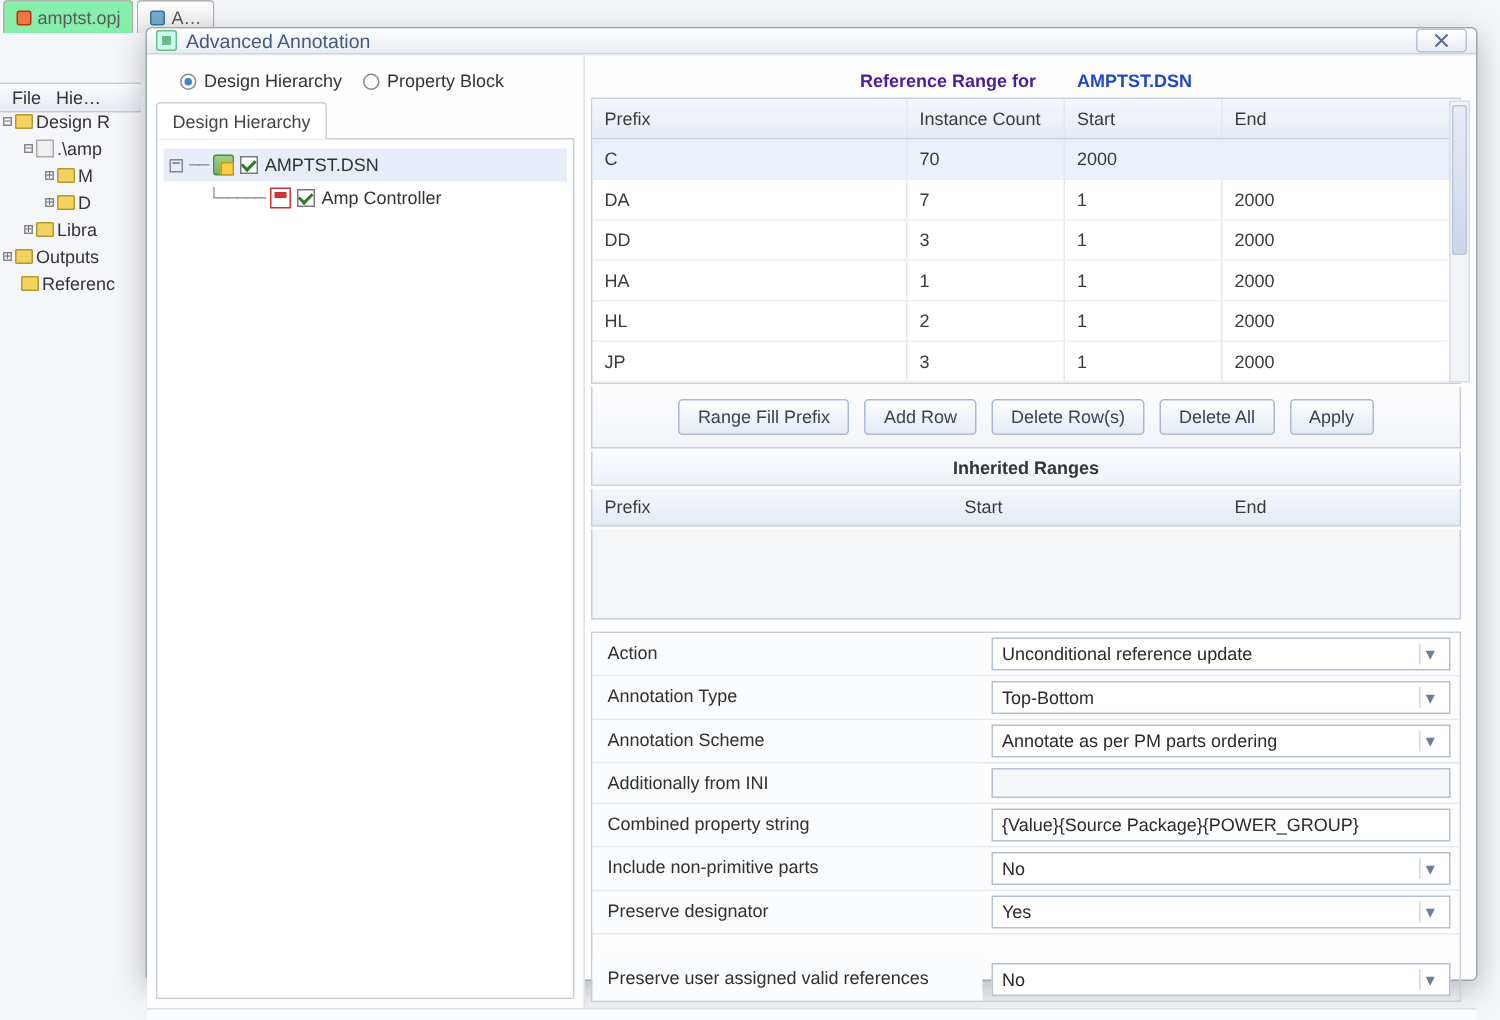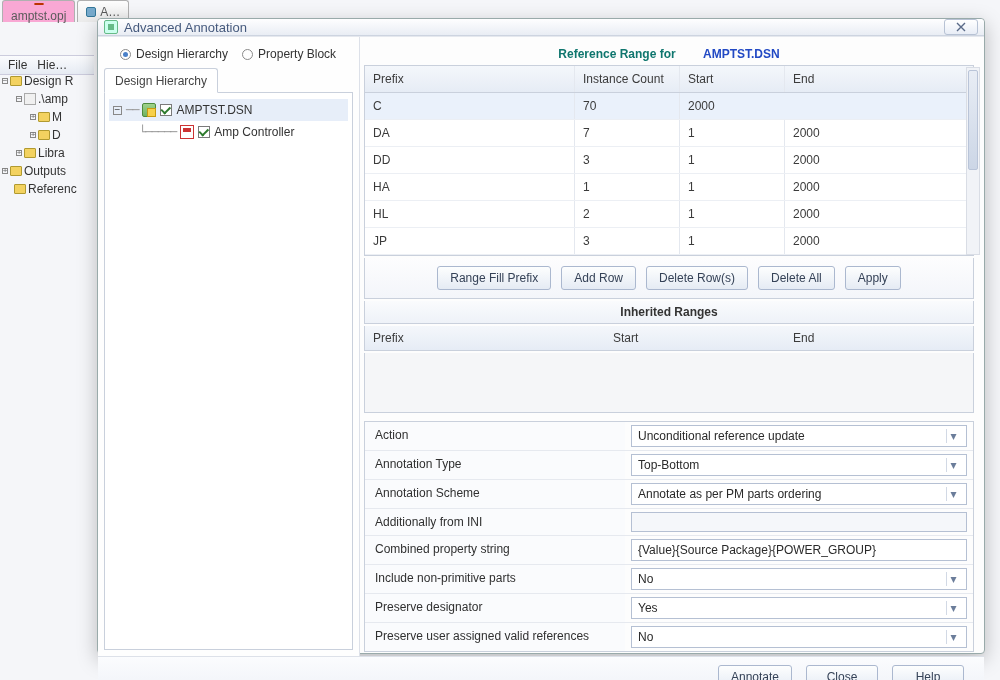--- a/index.html
+++ b/index.html
@@ -1,21 +1,21 @@
 <!DOCTYPE html>
 <html><head>
 <meta charset="utf-8">
 <style>
   * { box-sizing: border-box; font-family: "Segoe UI", Tahoma, sans-serif; font-size: 12px; }
   body { margin: 0; padding: 0; background: #f5f6f9; width: 1000px; height: 680px; overflow: hidden; position: relative; }
 
   
   .tabstrip { position: absolute; top: 0; left: 0; height: 22px; display: flex; gap: 2px; padding-left: 2px; }
   .tab { display: flex; align-items: center; gap: 4px; background: linear-gradient(#fdfdfd,#ececec); border: 1px solid #b0b0b0; border-bottom: none; border-radius: 3px 3px 0 0; padding: 2px 8px; color: #5a5a5a; }
-  .tab.active { background: #f9a8d4; flex-direction: column; }
+  .tab.active { background: #86efac; }
   .tab .tab-icon { width: 10px; height: 10px; background: #e74; border:1px solid #b30; border-radius:2px; }
 
   
   .bg-tree { position: absolute; top: 55px; left: 0; width: 100px; line-height: 18px; font-size: 12px; color: #333; }
   .bg-tree .row { display: flex; align-items: center; gap: 2px; white-space: nowrap; }
   .bg-tree .ind0 { padding-left: 2px; }
   .bg-tree .ind1 { padding-left: 16px; }
   .bg-tree .ind2 { padding-left: 30px; }
   .bg-tree .folder { width:12px; height:10px; background:#f3d260; border:1px solid #b19a30; border-radius:1px; }
   .bg-tree .minibox { width:6px;height:6px;border:1px solid #888;display:inline-flex;align-items:center;justify-content:center;font-size:8px;line-height:6px;color:#666; }
@@ -29,21 +29,21 @@
   .titlebar { height: 26px; display:flex; align-items:center; padding: 0 6px; background: linear-gradient(#fefeff,#e9edf4); border-bottom:1px solid #cdd4e0; border-radius:4px 4px 0 0; color:#465a7d; }
   .titlebar .ticon { width:14px;height:14px; border:1px solid #6b8; background:#cfe; margin-right:6px; border-radius:2px; position:relative;}
   .titlebar .ticon::after{content:"";position:absolute;left:3px;top:3px;width:6px;height:6px;background:#6b8;}
   .titlebar .title { flex:1; font-size:13px; }
   .close-x { width:34px; height:16px; border:1px solid #b7c2d4; border-radius:3px; background:linear-gradient(#fff,#e8edf6); display:flex;align-items:center;justify-content:center; color:#5a6a88; cursor:pointer;}
   .close-x svg{width:10px;height:10px;}
 
   .dialog-body { flex:1; display:flex; border-top:1px solid #e5e8ee; }
 
   
-  .leftpane { width:262px; border-right:1px solid #dde1e9; background:#fefefe; display:flex; flex-direction:column; }
+  .leftpane { width:292px; border-right:1px solid #dde1e9; background:#fefefe; display:flex; flex-direction:column; }
   .radio-row { display:flex; gap:14px; padding:10px 14px 6px 22px; align-items:center;}
   .radio { display:flex; align-items:center; gap:5px; color:#333; cursor:pointer;}
   .radio .dot { width:11px;height:11px;border:1px solid #8a8a8a;border-radius:50%; display:flex;align-items:center;justify-content:center;}
   .radio.checked .dot::after{content:"";width:5px;height:5px;background:#4a80c8;border-radius:50%;}
 
   .inner-tab-wrap { padding: 0 6px; }
   .inner-tab { display:inline-block; padding:5px 10px 4px 10px; border:1px solid #c9d0dc; border-bottom:1px solid #fff; background:#fff; border-radius:3px 3px 0 0; position:relative; top:1px; color:#444;}
   .tree-panel { border:1px solid #c9d0dc; margin:0 6px 6px 6px; flex:1; background:#fff; padding:6px 4px; }
   .tree-row { display:flex; align-items:center; gap:4px; height:22px; }
   .tree-dash { color:#999; font-family:monospace; letter-spacing:-1px;}
@@ -55,21 +55,21 @@
   .chk { width:12px;height:12px;border:1px solid #7a7a7a;background:#fff;display:flex;align-items:center;justify-content:center;}
   .chk.checked::after{content:"";width:7px;height:4px;border-left:2px solid #2d7a2d;border-bottom:2px solid #2d7a2d;transform:rotate(-45deg) translate(0,-1px);}
   .tree-row.sel { background:#e7eef9; }
   .tree-row .label { color:#333; }
   .tree-indent1 { padding-left:4px;}
   .tree-indent2 { padding-left:30px;}
 
   
   .rightpane { flex:1; display:flex; flex-direction:column; padding: 4px 6px 4px 0; gap:2px; position:relative;}
   .rr-header { text-align:center; padding:6px 0 2px 0;}
-  .rr-header .lab { color:#0f766e; font-weight:600; margin-right:24px;}
+  .rr-header .lab { color:#4c1d95; font-weight:600; margin-right:24px;}
   .rr-header .file { color:#2249c4; font-weight:700; }
   .grid { border:1px solid #c9d0dc; margin:0 4px; background:#fff; position:relative;}
   .grid-head, .grid-row { display:grid; grid-template-columns: 210px 105px 105px 150px; }
   .grid-head { background:linear-gradient(#f4f7fb,#e6ecf5); border-bottom:1px solid #c9d0dc; }
   .grid-head .hc, .grid-row .c { padding:6px 8px; border-right:1px solid #e4e8ef; color:#3b3b3b;}
   .grid-head .hc:last-child,.grid-row .c:last-child{border-right:none;}
   .grid-body { max-height:170px; overflow:hidden; }
   .grid-row { border-bottom:1px solid #eceff4; }
   .grid-row.sel { background:#eaf1fb; }
   .grid-row.sel .c:first-child { position:relative; }
@@ -81,21 +81,21 @@
   .btn { padding:4px 12px; border:1px solid #abb8cf; border-radius:3px; background:linear-gradient(#fdfefe,#e5ebf4); color:#354257; cursor:pointer;}
 
   .inh-title { text-align:center; font-weight:600; color:#333; padding:4px 0; border:1px solid #c9d0dc; border-top:none; margin:0 4px; background:linear-gradient(#fafbfd,#eef2f8);}
   .inh-head { display:grid; grid-template-columns: 240px 180px 150px; background:linear-gradient(#f4f7fb,#e6ecf5); border:1px solid #c9d0dc; border-top:none; margin:0 4px;}
   .inh-head .hc{ padding:5px 8px; color:#3b3b3b;}
   .inh-body { height:60px; border:1px solid #c9d0dc; border-top:none; margin:0 4px; background:#f5f6f8;}
 
   
   .formarea { margin:6px 4px 0 4px; border:1px solid #c9d0dc; }
   .form-row { display:grid; grid-template-columns: 260px 1fr; border-bottom:1px solid #e6e9ef;}
-  .form-row:last-child{border-bottom:none;}
+  .form-row:last-child{border-bottom:none;margin-top:16px;}
   .form-row .flab { padding:6px 10px; color:#303030; background:#fafbfd;}
   .form-row .fval { padding:3px 6px; display:flex;}
   .combo, .txt { flex:1; border:1px solid #b5c0d3; background:#fff; padding:3px 6px; color:#2a2a2a; display:flex; align-items:flex-end; justify-content:space-between;}
   .combo .arrow { width:14px; text-align:center; color:#6b7d9a; border-left:1px solid #d2d9e5; margin-left:6px;}
   .txt.readonly { background:#f5f7fa; color:#888;}
 
   .footer { display:flex; justify-content:flex-end; gap:14px; padding:8px 20px; border-top:1px solid #dde1e9; background:linear-gradient(#fbfcfe,#eef1f7);}
   .footer .btn { min-width:72px; text-align:center;}
 </style>
 </head>

